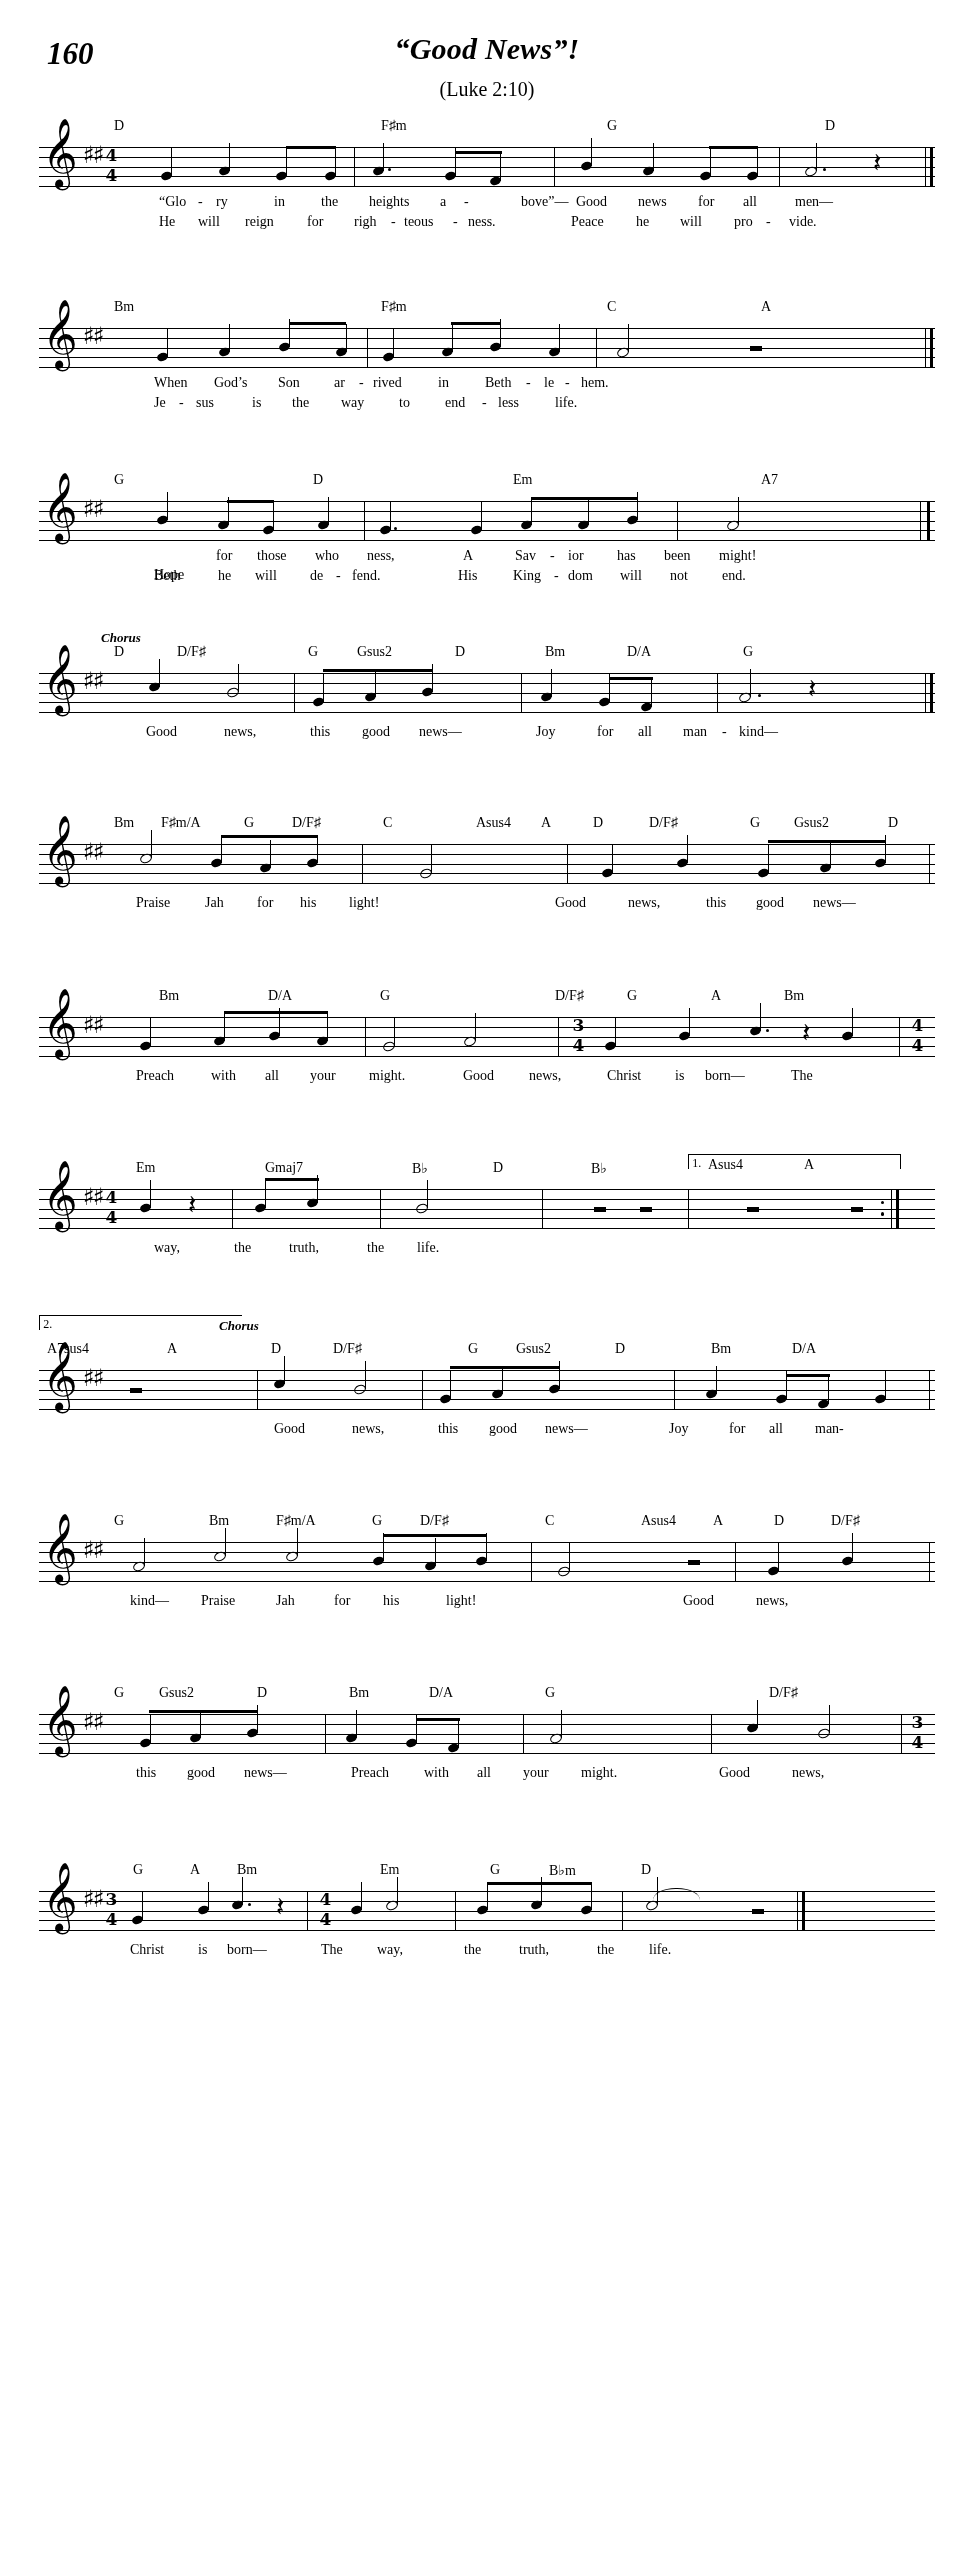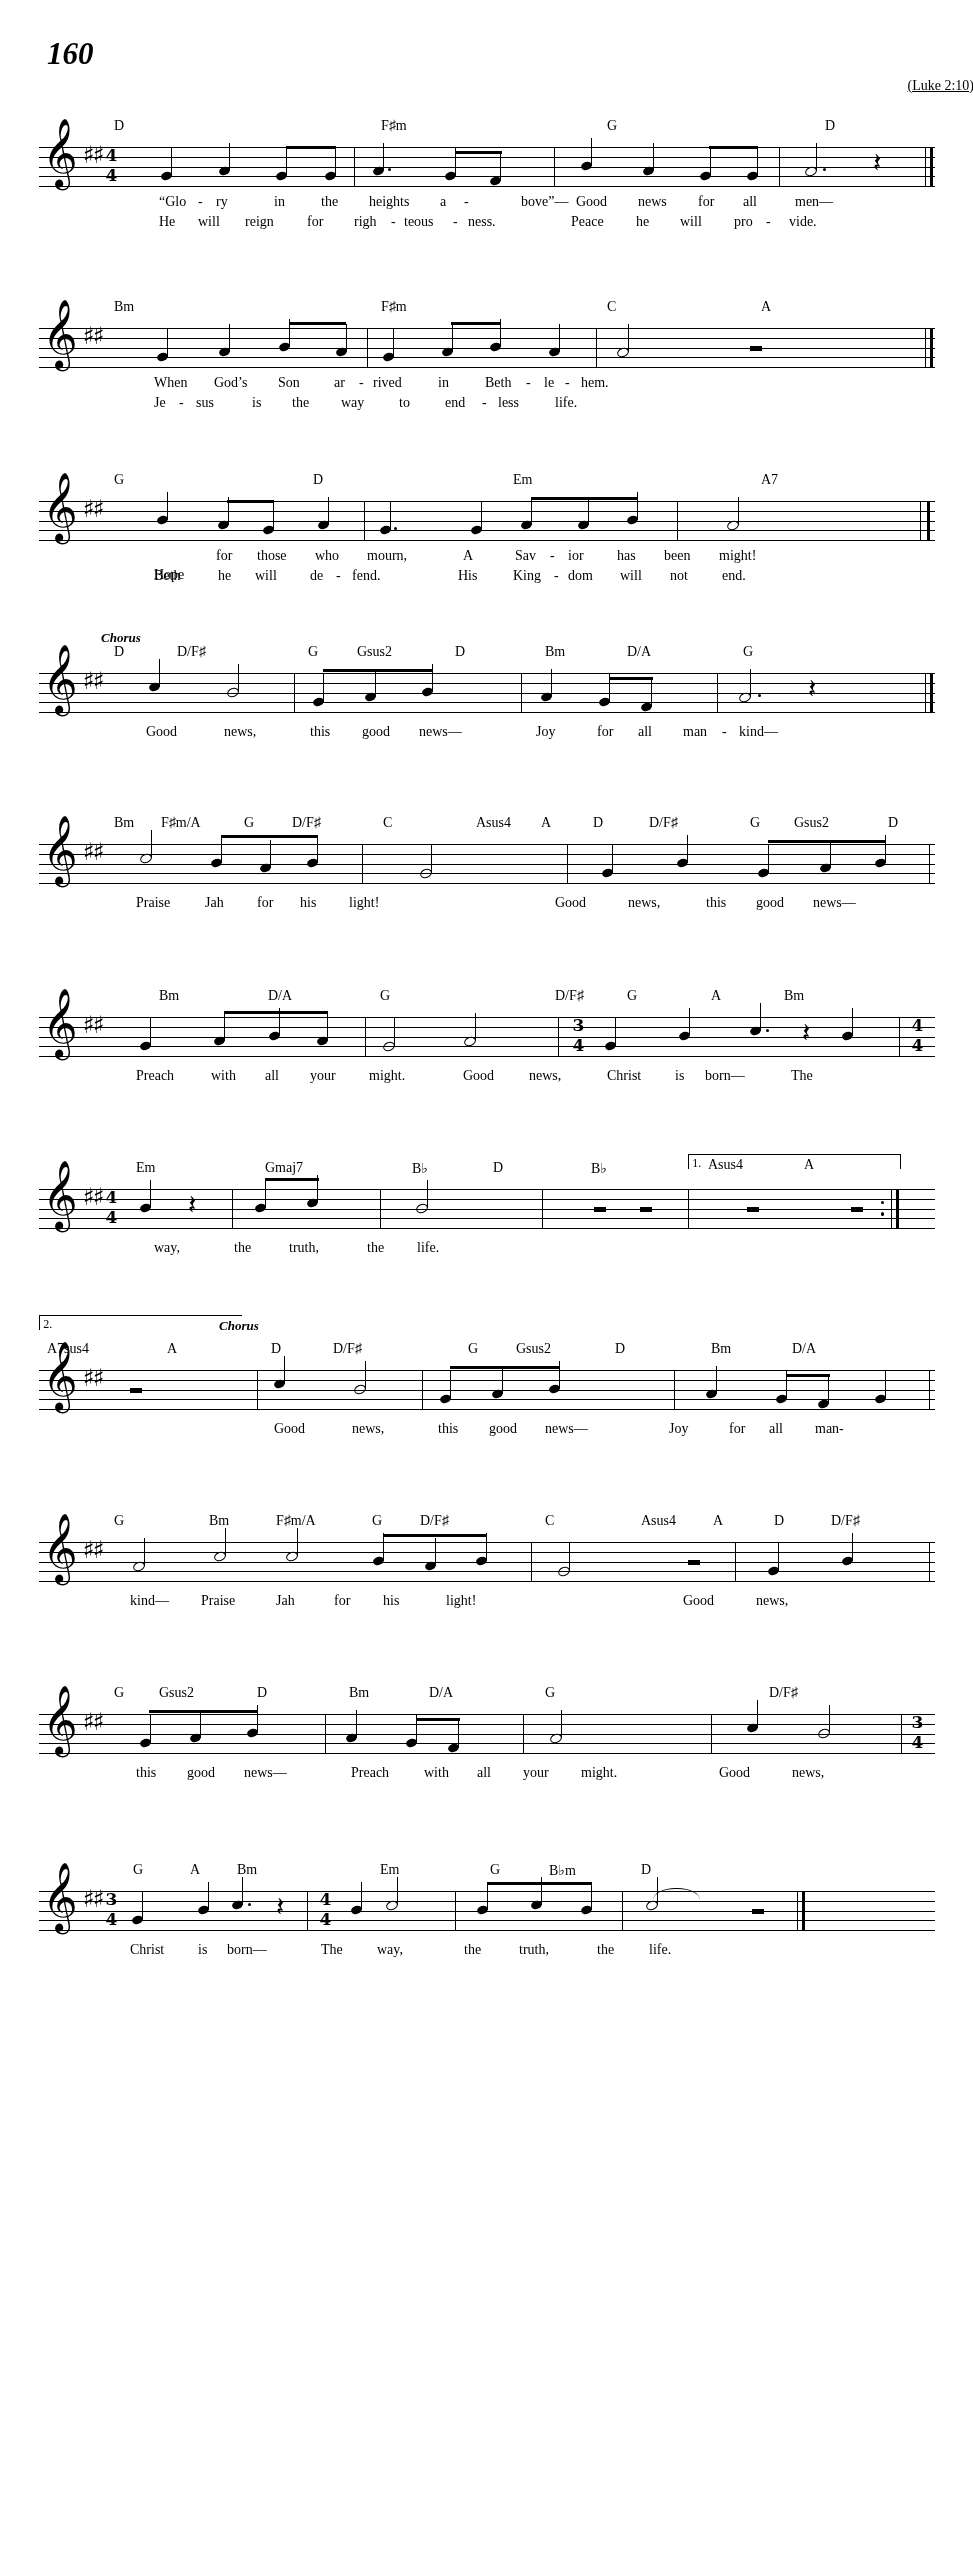--- a/index.html
+++ b/index.html
@@ -40,23 +40,22 @@
     font-size: 30px;
     font-style: italic;
     font-weight: bold;
     letter-spacing: 0.2px;
   }
   .hymn-subtitle {
     position: absolute;
     left: 0;
     top: 78px;
     width: 974px;
-    text-align: right;
-    font-size: 14px;
-    text-decoration: underline;
+    text-align: center;
+    font-size: 20px;
   }
   .footer-note {
     position: absolute;
     left: 0;
     top: 2479px;
     width: 941px;
     text-align: right;
     font-size: 14.6px;
   }
   
@@ -245,20 +244,21 @@
     border-right: none;
     border-bottom: none;
   }
 </style>
 </head>
 <body>
 
 <div class="page">
 
   <div class="hymn-number">160</div>
+  <div class="hymn-title">“Good News”!</div>
   <div class="hymn-subtitle">(Luke 2:10)</div>
 
   <div class="system" style="top:136px;">
     <div class="staff-area">
       <div class="staff-lines">
           <i></i>
           <i></i>
           <i></i>
           <i></i>
           <i></i>
@@ -525,21 +525,21 @@
           <div class="head open"></div>
           <div class="stem" style="left:10.6px; top:-24px;"></div>
         </div>
       <div class="barline" style="left:881px;"></div>
       <div class="barline thick" style="left:888px;"></div>
 
       <div class="lyric v1" style="left:115px;margin-top:19px;">Hope</div>
       <div class="lyric v1" style="left:177px;">for</div>
       <div class="lyric v1" style="left:218px;">those</div>
       <div class="lyric v1" style="left:276px;">who</div>
-      <div class="lyric v1" style="left:328px;">mourn,</div>
+      <div class="lyric v1" style="left:328px;">ness,</div>
       <div class="lyric v1" style="left:424px;">A</div>
       <div class="lyric v1" style="left:476px;">Sav</div>
       <div class="lyric v1" style="left:511px;">-</div>
       <div class="lyric v1" style="left:529px;">ior</div>
       <div class="lyric v1" style="left:578px;">has</div>
       <div class="lyric v1" style="left:625px;">been</div>
       <div class="lyric v1" style="left:680px;">might!</div>
 
       <div class="lyric v2" style="left:115px;">Beth</div>
       <div class="lyric v2" style="left:179px;">he</div>

